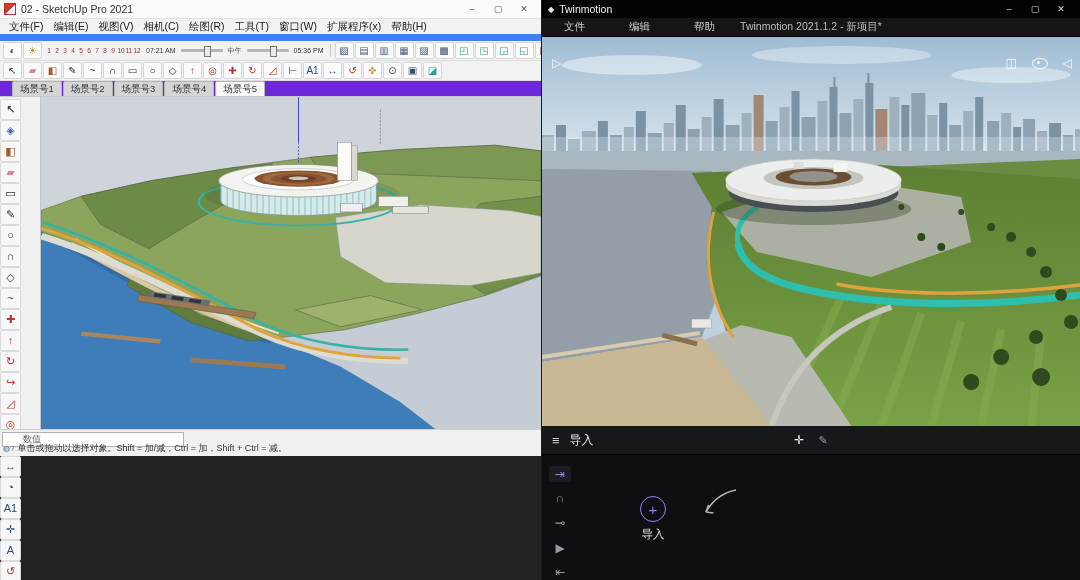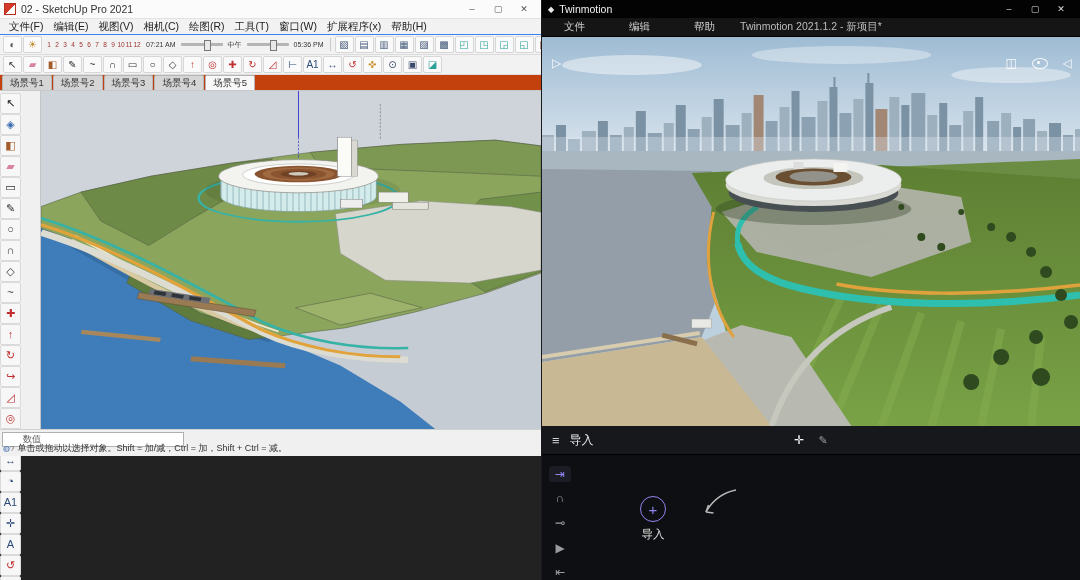--- a/index.html
+++ b/index.html
@@ -5,33 +5,33 @@
   html,body{margin:0;padding:0;background:#222;}
   .screen{width:1080px;height:580px;display:flex;overflow:hidden;position:relative;
           font-family:"Liberation Sans","DejaVu Sans",sans-serif;}
   
   .su-pane{width:541px;height:456px;display:flex;flex-direction:column;background:#f0f0f0;flex:0 0 541px;}
   .su-titlebar{height:18px;background:#fbfbfb;border-bottom:1px solid #e2e2e2;display:flex;align-items:center;padding:0 4px;}
   .su-logo{width:10px;height:10px;margin-right:5px;background:linear-gradient(135deg,#d43a2a 55%,#fff 55%);border:1px solid #b53020;}
   .su-title{font-size:10.5px;color:#333;}
   .su-controls{margin-left:auto;display:flex;}
   .su-winbtn{width:26px;text-align:center;font-size:9px;color:#555;cursor:default;}
-  .su-menubar{height:15px;background:#f2f2f2;display:flex;align-items:center;padding-left:4px;border-bottom:1px solid #3b82f6;}
+  .su-menubar{height:15px;background:#f2f2f2;display:flex;align-items:center;padding-left:4px;border-bottom:7px solid #3b82f6;}
   .su-menu-item{font-size:10.5px;color:#222;padding:0 5px;white-space:nowrap;}
   .su-toolbar{height:19px;background:#f2f2f2;border-bottom:1px solid #dcdcdc;display:flex;align-items:center;padding:0 3px;overflow:hidden;}
   .tb-group{display:flex;align-items:center;gap:1px;}
   .icon-btn{width:17px;height:15px;display:flex;align-items:center;justify-content:center;
             font-size:10px;line-height:1;border:1px solid #d6d6d6;background:#fafafa;border-radius:2px;}
   .sep{width:1px;height:13px;background:#c9c9c9;margin:0 4px;flex:0 0 1px;}
   .months{display:flex;margin:0 3px;}
   .month{width:8px;font-size:6.5px;color:#a03030;text-align:center;}
   .slider{width:42px;height:3px;background:#b5b5b5;border-radius:1px;position:relative;margin:0 3px;flex:0 0 42px;}
   .slider .thumb{width:5px;height:9px;background:#e9e9e9;border:1px solid #777;position:absolute;top:-3px;left:55%;}
   .tb-time{font-size:7px;color:#333;margin:0 2px;white-space:nowrap;}
-  .su-tabs{height:15px;background:#c2410c;display:flex;align-items:flex-end;padding-left:2px;border-bottom:1px solid #c8c8c8;}
+  .su-tabs{height:15px;background:#6d28d9;display:flex;align-items:flex-end;padding-left:12px;border-bottom:1px solid #c8c8c8;}
   .scene-tab{font-size:9.5px;color:#333;padding:1px 7px 0 7px;background:#d5d5d5;border:1px solid #b5b5b5;border-bottom:none;
              margin-right:1px;border-radius:2px 2px 0 0;white-space:nowrap;}
   .scene-tab.active{background:#f8f8f8;text-align:right;}
   .su-body{flex:1;display:flex;min-height:0;}
   .su-palette{width:40px;background:#f0f0f0;border-right:1px solid #c5c5c5;display:flex;flex-wrap:wrap;align-content:flex-start;padding-top:2px;}
   .icon-btn.pal{width:19px;height:19px;font-size:11px;background:#f7f7f7;border:1px solid #dadada;border-radius:2px;}
   .su-viewport{flex:1;position:relative;background:#cfd4da;overflow:hidden;}
   .su-viewport svg{position:absolute;inset:0;width:100%;height:100%;}
   .su-status{height:26px;background:#f0f0f0;border-top:1px solid #d0d0d0;position:relative;}
   .measure-box{position:absolute;left:2px;top:2px;width:160px;height:13px;background:#fff;border:1px solid #b0b0b0;

